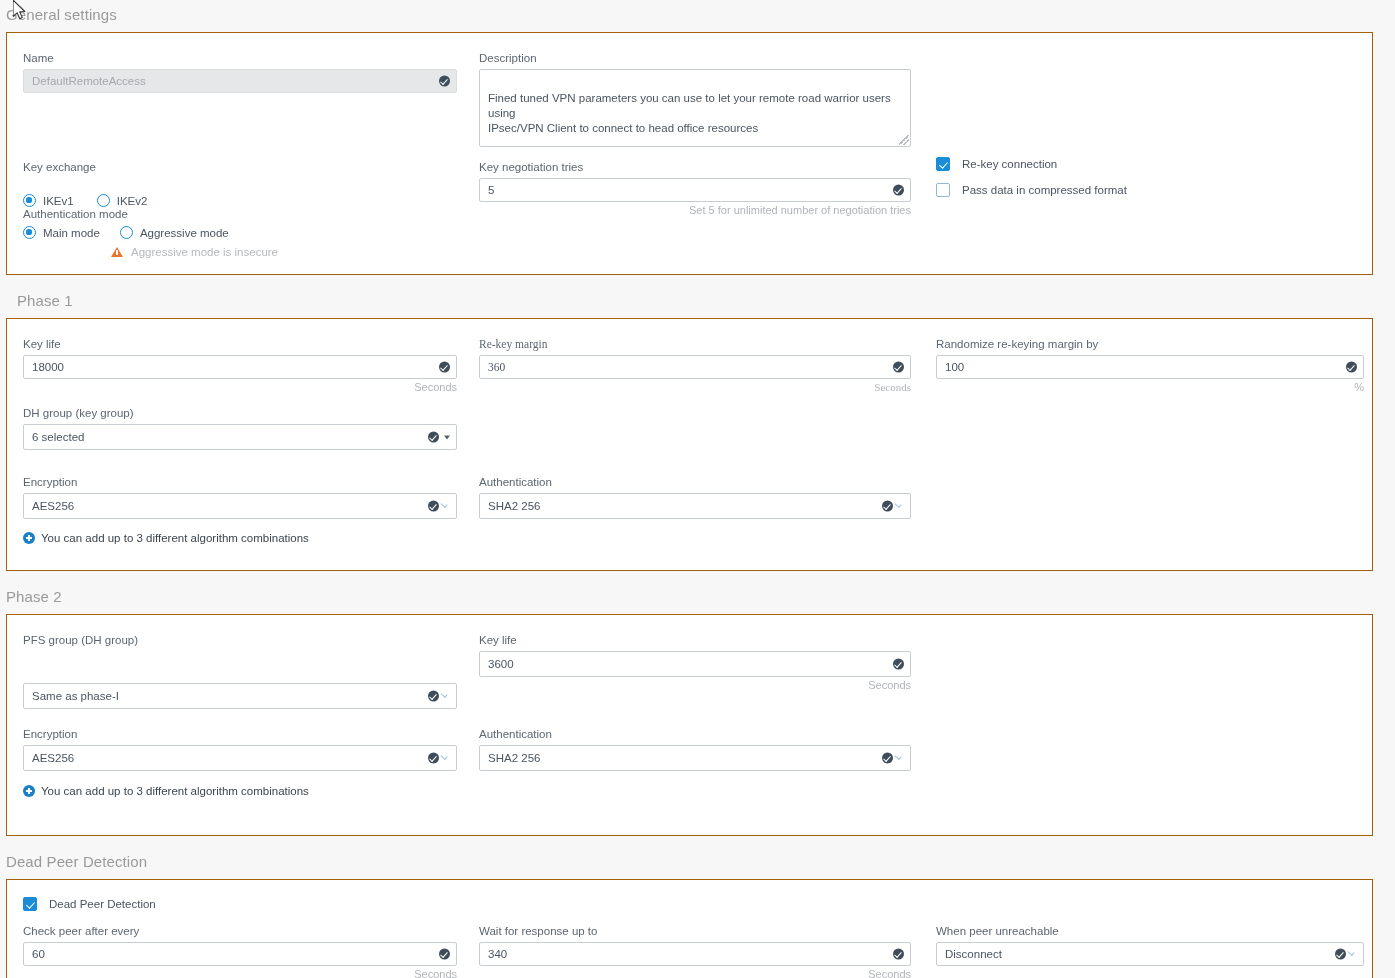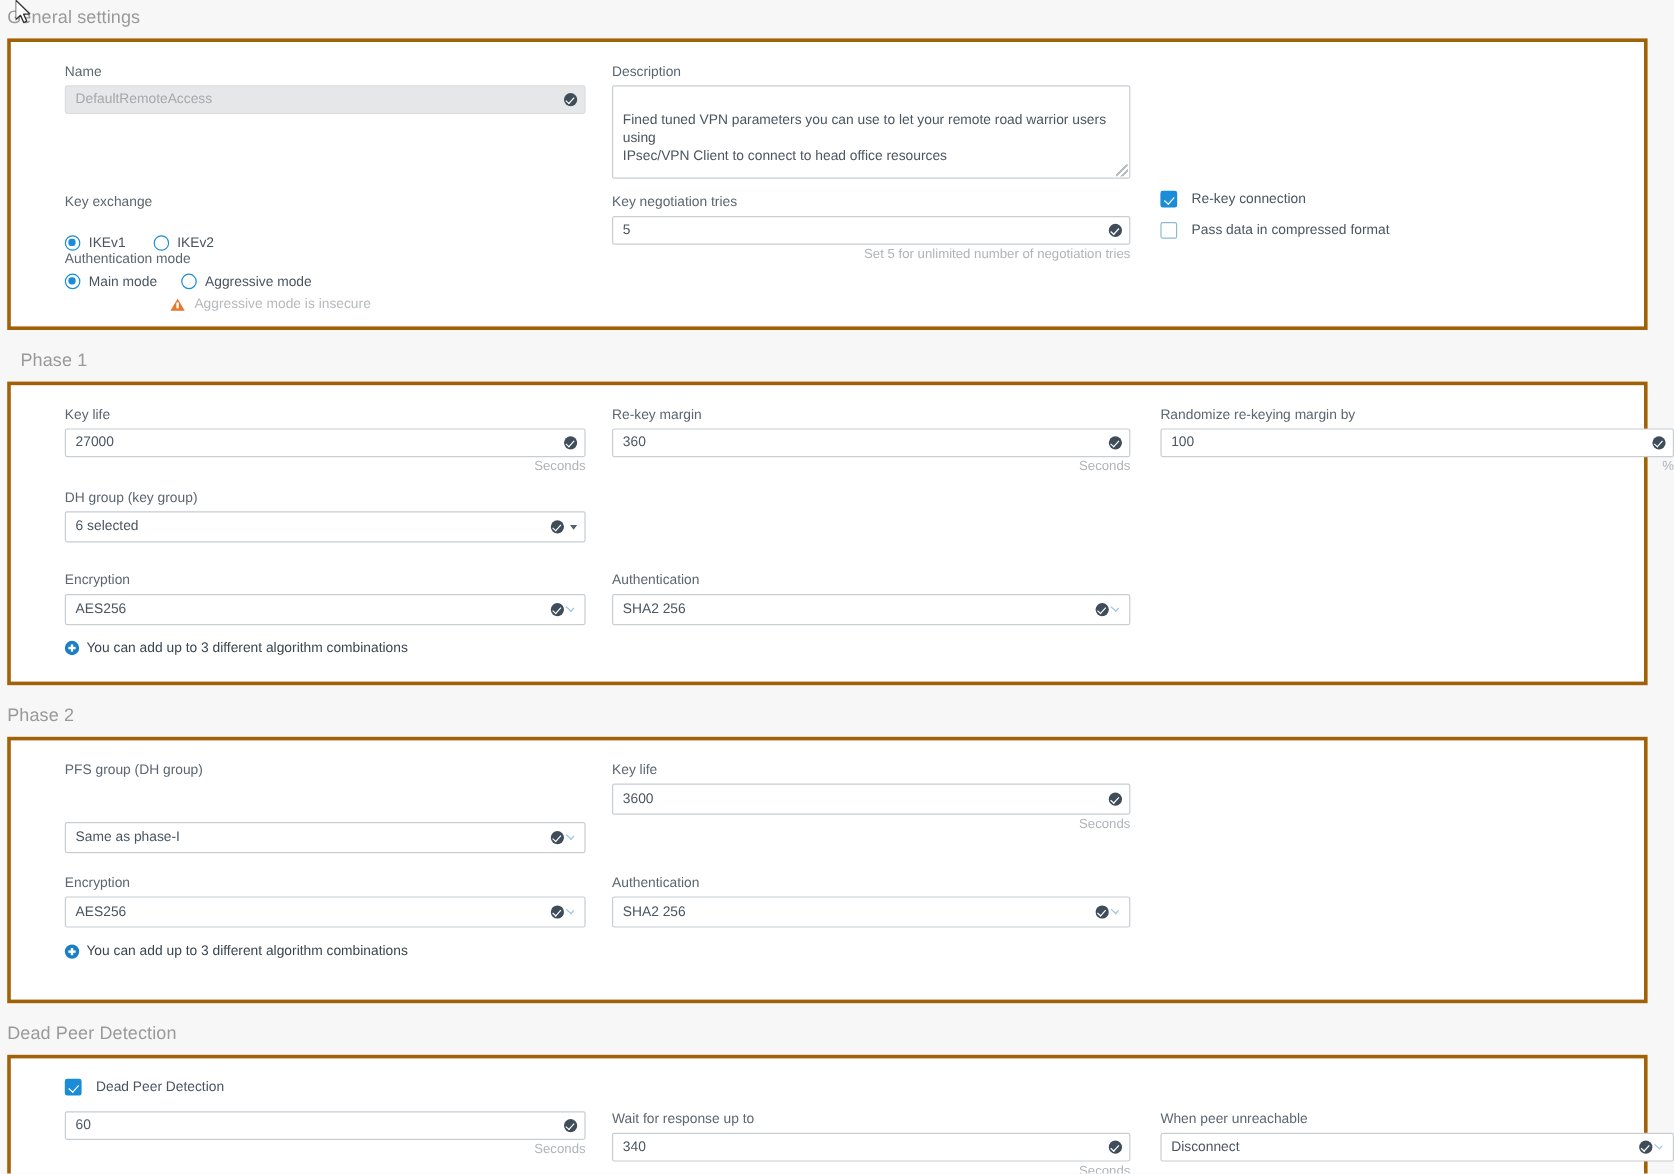--- a/index.html
+++ b/index.html
@@ -14,24 +14,23 @@
 
   .section-title {
     font-size: 15px;
     color: #9a9a9a;
     font-weight: 400;
     padding: 6px 0 9px 6px;
     letter-spacing: .1px;
   }
   .panel {
     background: #ffffff;
-    border: 3px solid #a16207;
+    border: 1px solid #a16207;
     margin: 0 22px 0 6px;
     position: relative;
-    padding-left: 29px;
   }
 
   
   .row { position: relative; }
   .col { position: absolute; }
   .c1 { left: 16px;  width: 434px; }
   .c2 { left: 472px; width: 432px; }
   .c3 { left: 929px; width: 428px; }
 
   .fld-label {
@@ -265,29 +264,29 @@
     </div>
   </div>
 
   <div class="section-title" style="padding-top:17px;padding-left:17px;">Phase 1</div>
   <div class="panel" style="height:253px;">
     <div class="row">
 
       <div class="col c1" style="top:18px;">
         <div class="fld-label">Key life</div>
         <div class="inp">
-          <span>27000</span>
+          <span>18000</span>
           <span class="ico-wrap">
               <span class="ico-check"></span>
             </span>
         </div>
         <div class="helper">Seconds</div>
       </div>
 
-      <div class="col c2" style="top:18px;">
+      <div class="col c2" style="top:18px;font-family:Liberation Serif, serif;">
         <div class="fld-label">Re-key margin</div>
         <div class="inp">
           <span>360</span>
           <span class="ico-wrap">
               <span class="ico-check"></span>
             </span>
         </div>
         <div class="helper">Seconds</div>
       </div>
 
@@ -408,20 +407,21 @@
     <div class="row">
 
       <div class="col c1" style="top:17px; width:434px;">
         <div class="cb-row">
           <span class="cb on"></span>
           <span class="cb-lbl">Dead Peer Detection</span>
         </div>
       </div>
 
       <div class="col c1" style="top:44px;">
+        <div class="fld-label">Check peer after every</div>
         <div class="inp">
           <span>60</span>
           <span class="ico-wrap">
               <span class="ico-check"></span>
             </span>
         </div>
         <div class="helper">Seconds</div>
       </div>
 
       <div class="col c2" style="top:44px;">

